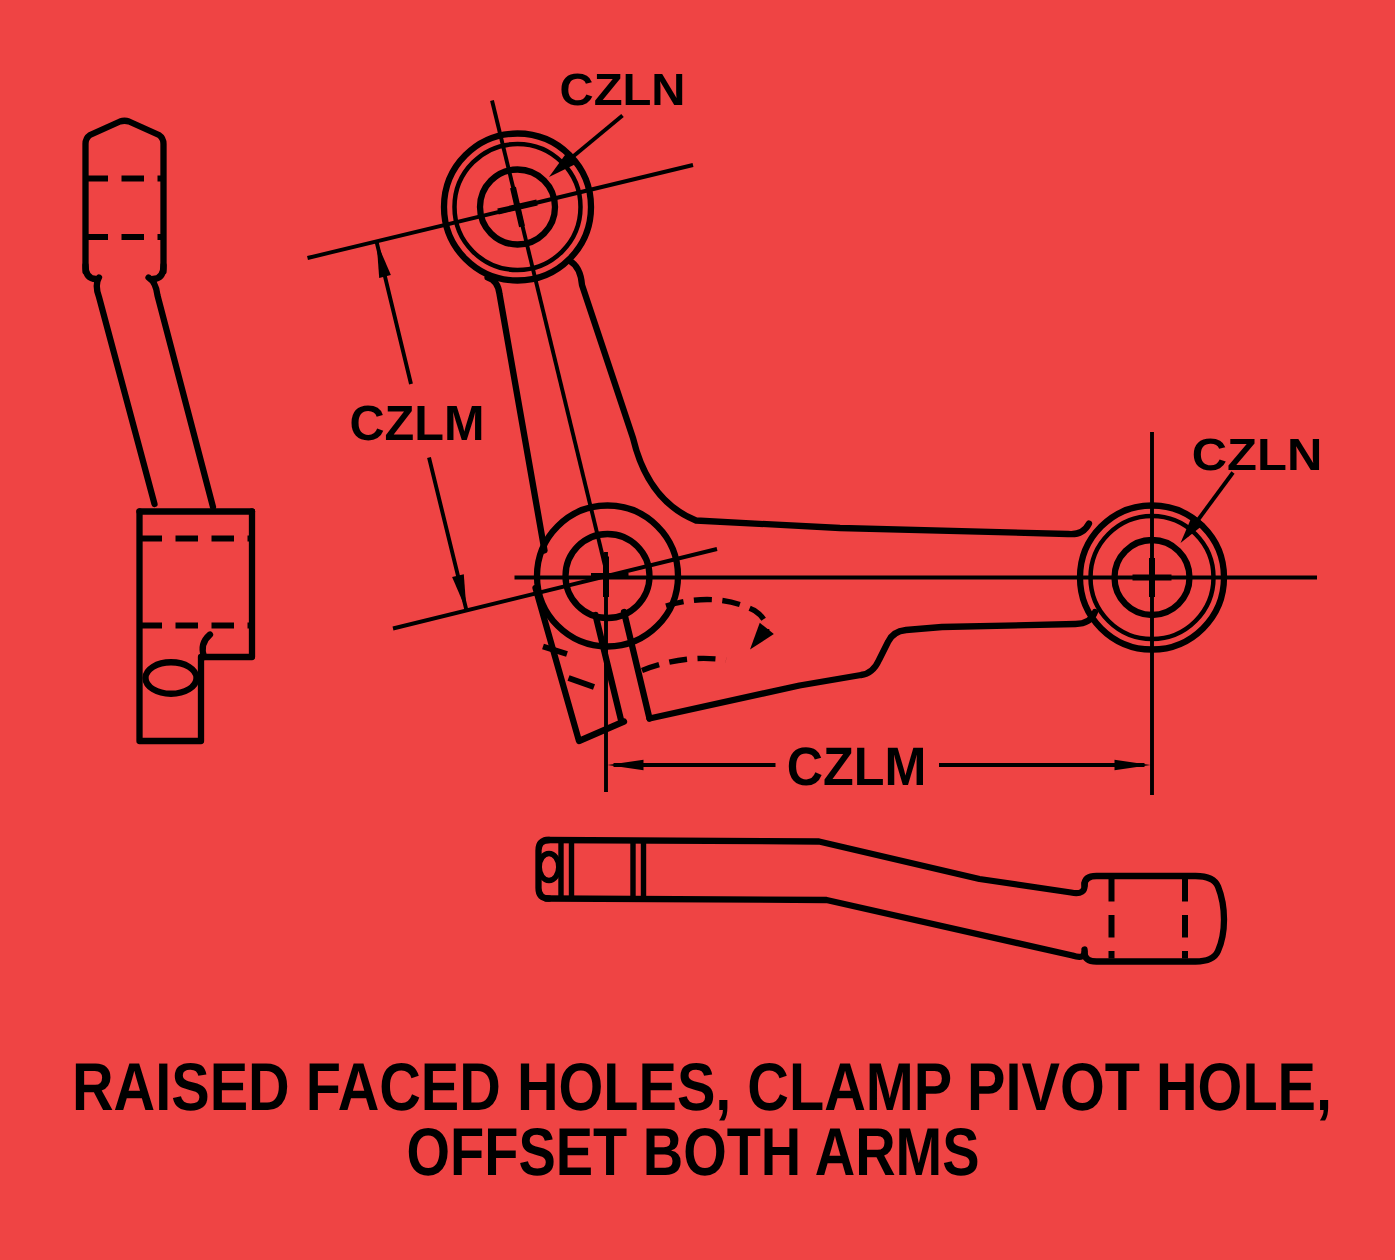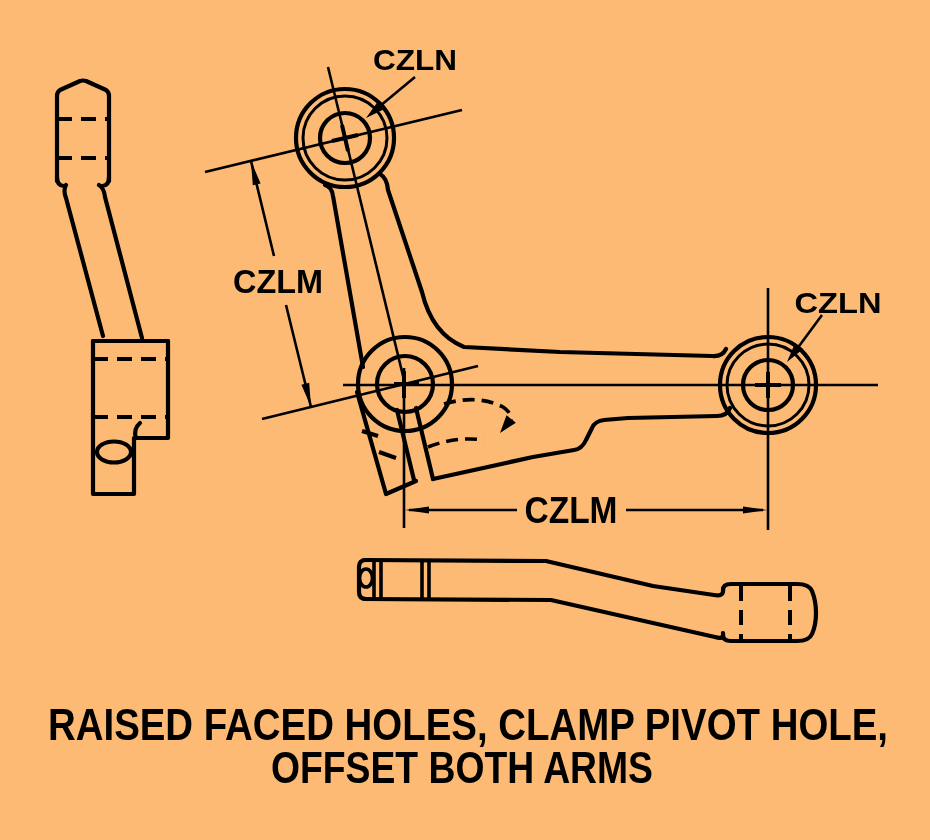--- a/index.html
+++ b/index.html
@@ -4,21 +4,21 @@
 <style>
   html, body {
     margin: 0;
     padding: 0;
     background: #ffffff;
   }
   .stage {
     position: relative;
     width: 930px;
     height: 840px;
-    background: #fdba74;
+    background: #ef4444;
     overflow: hidden;
   }
   svg {
     position: absolute;
     left: 0;
     top: 0;
     display: block;
   }
   .outline {
     fill: none;

